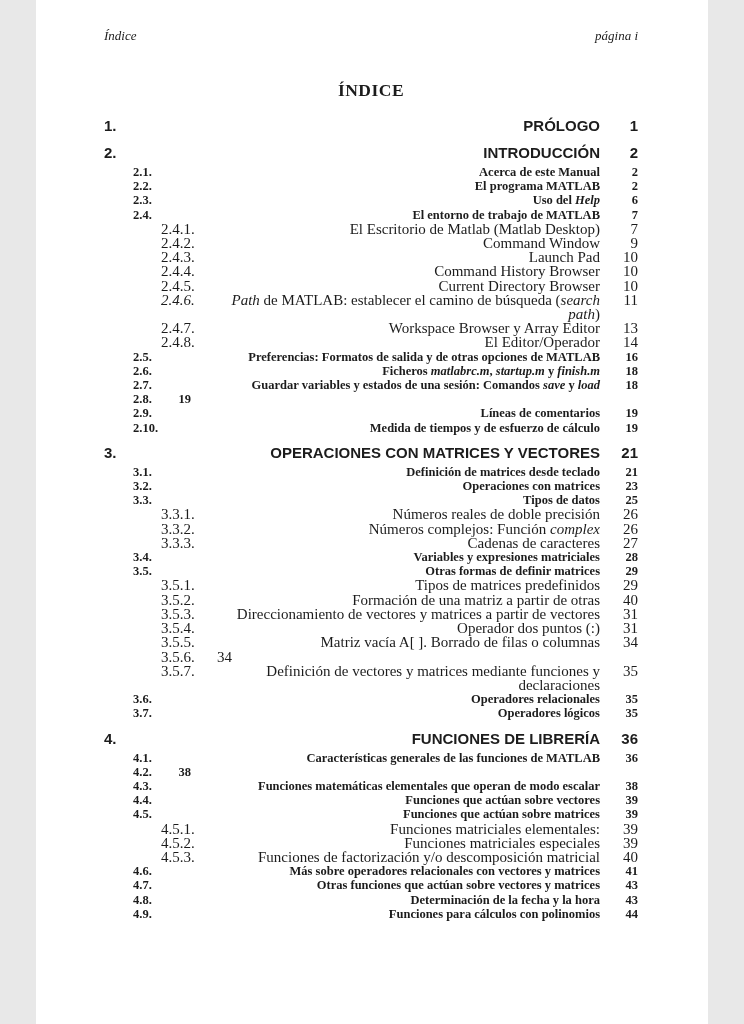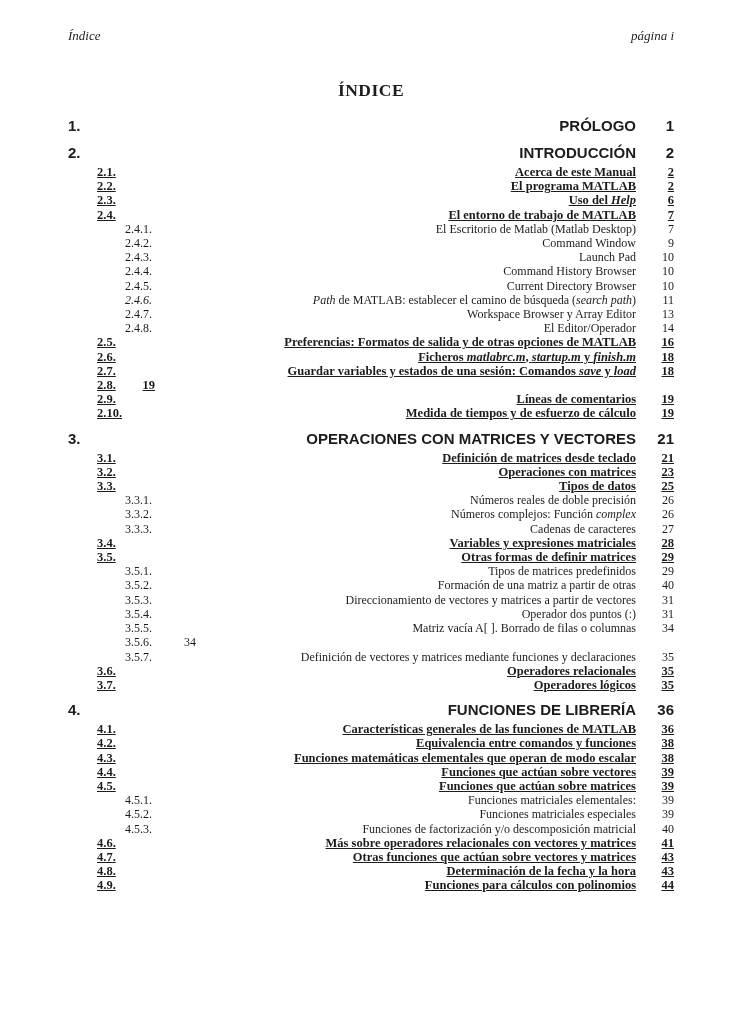--- a/index.html
+++ b/index.html
@@ -1,18 +1,18 @@
 <!DOCTYPE html>
 <html><head>
 <meta charset="utf-8">
 <style>
   html, body { margin: 0; padding: 0; background: #e8e8e8; }
   .page {
     position: relative;
-    width: 744px;
+    width: 672px;
     height: 1024px;
     margin: 0 auto;
     background: #ffffff;
     box-sizing: border-box;
     padding: 28px 70px 2px 68px;
     color: #1c1c1c;
     overflow: hidden;
   }
   .running-header {
     display: flex;
@@ -45,27 +45,26 @@
     font-size: 15px;
     line-height: 19px;
     margin: 8px 0 3px 0;
   }
   .l1 .num { width: 29px; }
   .l2 {
     font-family: "Liberation Serif", serif;
     font-weight: bold;
     font-size: 12.5px;
     line-height: 14.2px;
-    text-decoration: underline;
   }
   .l2 .num { margin-left: 29px; width: 28px; }
   .l3 {
     font-family: "Liberation Serif", serif;
     font-weight: normal;
-    font-size: 12px;
+    font-size: 15px;
     line-height: 14.2px;
   }
   .l3 .num { margin-left: 57px; width: 41px; }
   .it { font-style: italic; }
 </style>
 </head>
 <body>
 
 <div class="page">
   <div class="running-header">
@@ -267,21 +266,20 @@
         <span class="title"><span>FUNCIONES DE LIBRERÍA</span></span>
         <span class="pg">36</span>
       </div>
       <div class="row l2">
         <span class="num">4.1.</span>
         <span class="title"><span>Características generales de las funciones de MATLAB</span></span>
         <span class="pg">36</span>
       </div>
       <div class="row l2">
         <span class="num">4.2.</span>
-        <span class="title"><span>Equivalencia entre comandos y funciones</span></span>
         <span class="pg">38</span>
       </div>
       <div class="row l2">
         <span class="num">4.3.</span>
         <span class="title"><span>Funciones matemáticas elementales que operan de modo escalar</span></span>
         <span class="pg">38</span>
       </div>
       <div class="row l2">
         <span class="num">4.4.</span>
         <span class="title"><span>Funciones que actúan sobre vectores</span></span>

